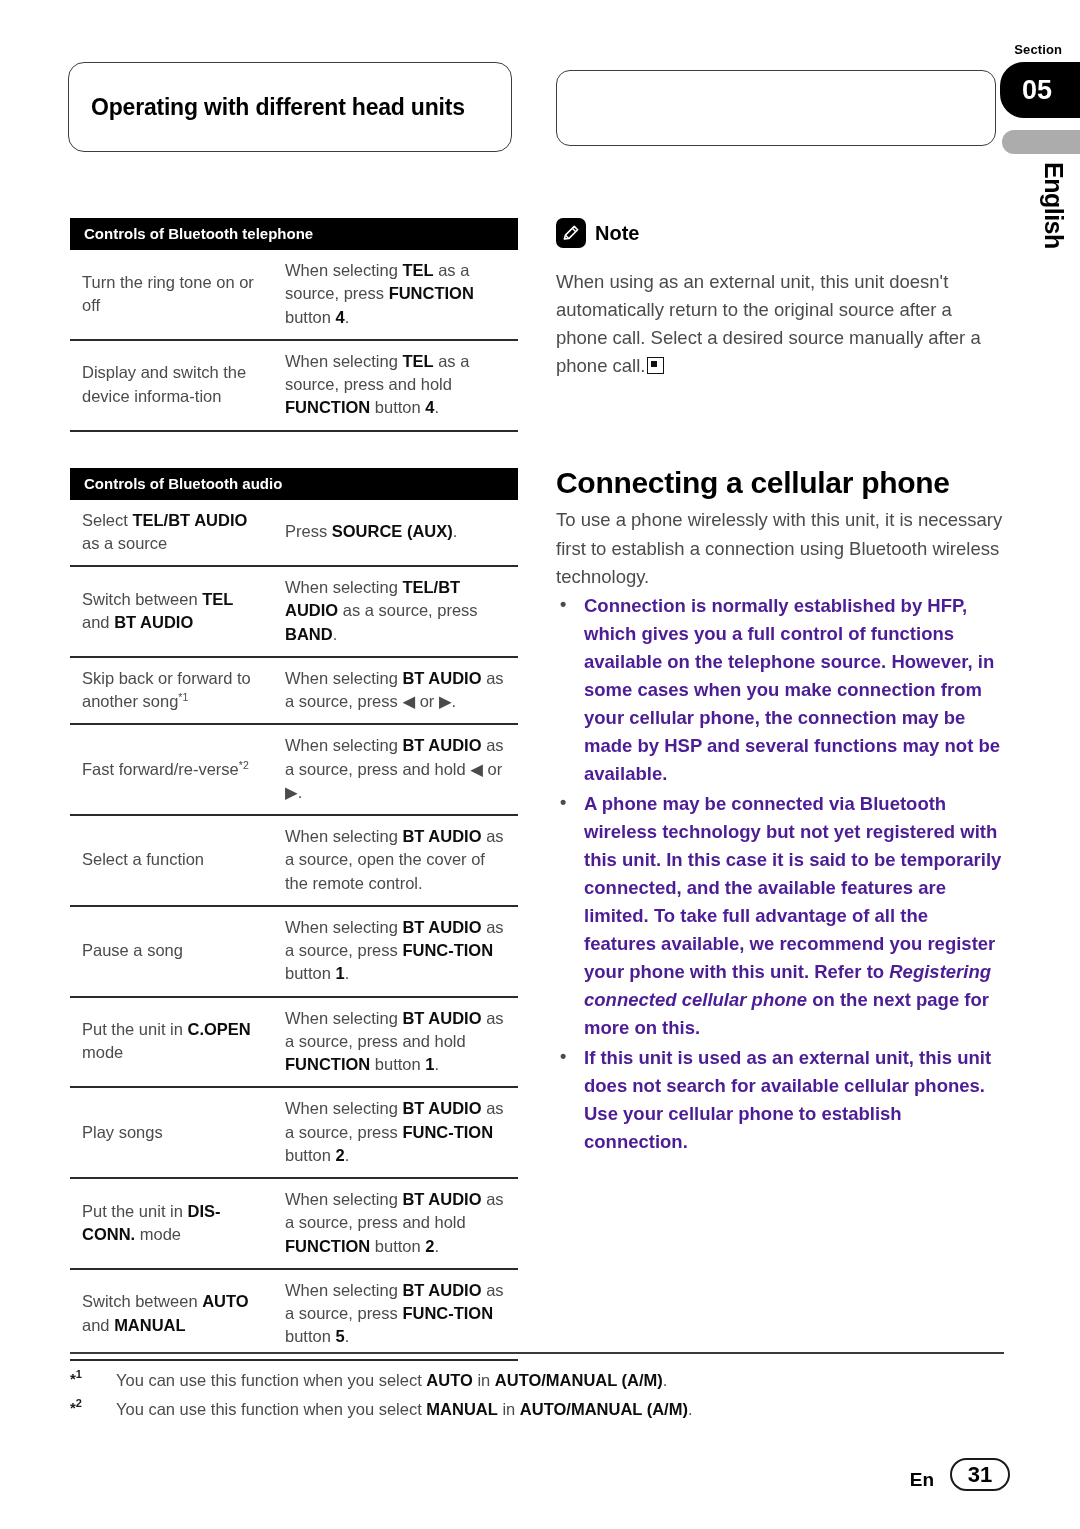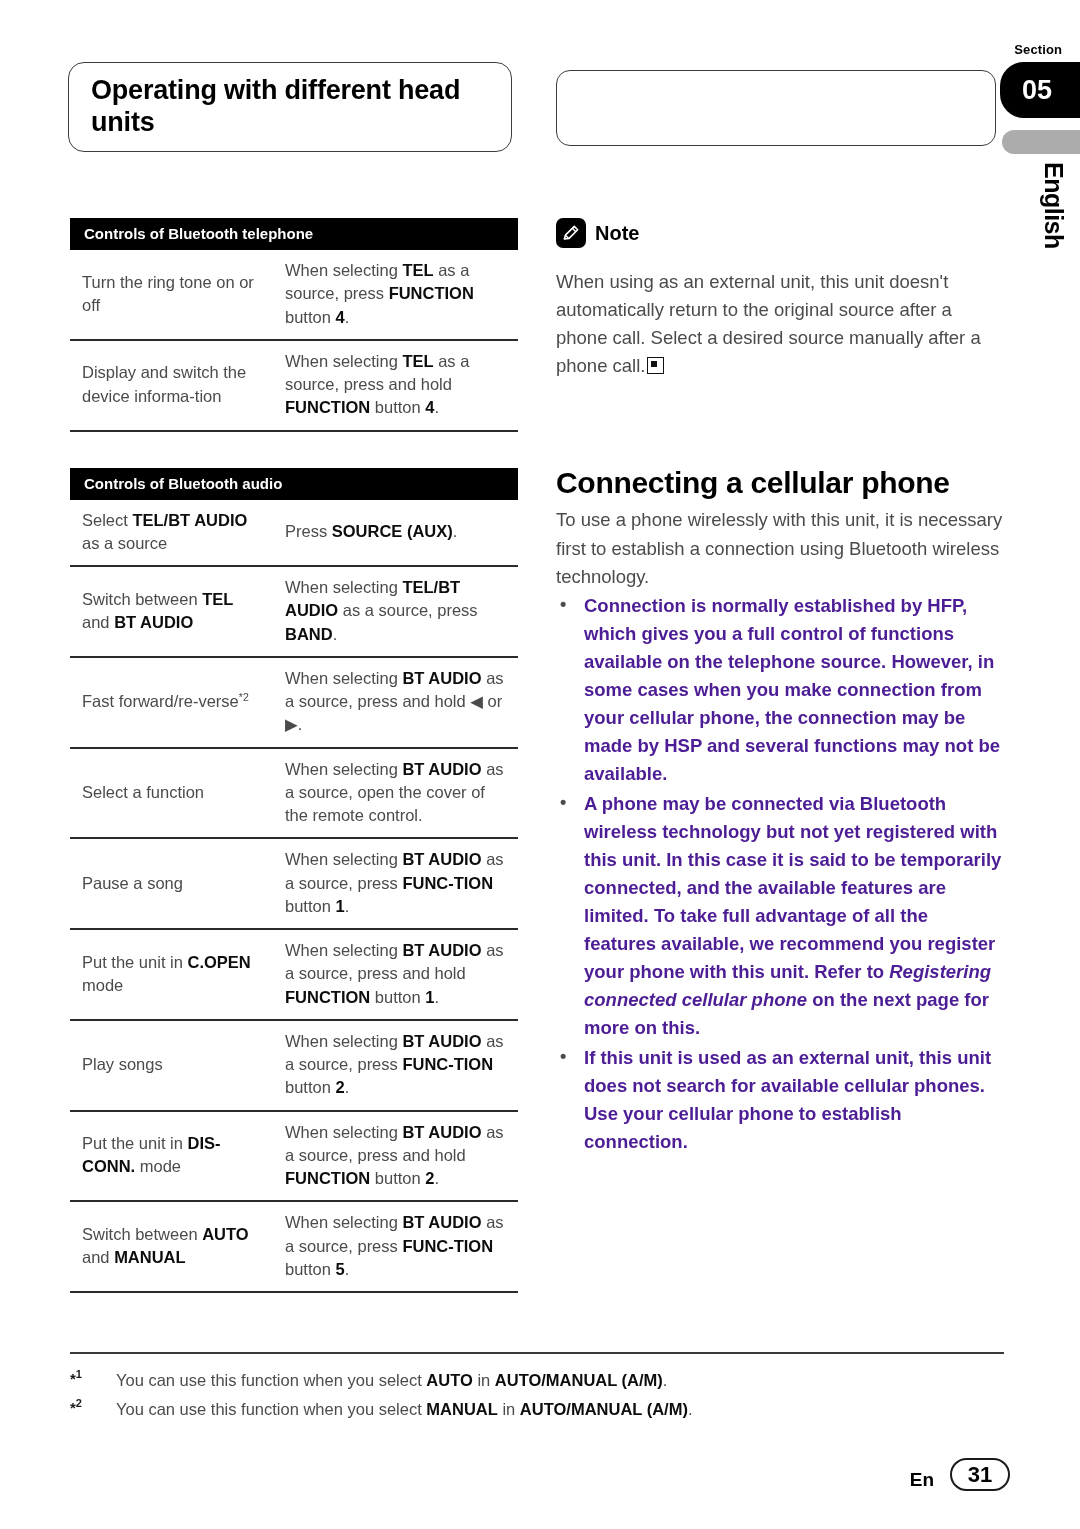--- a/index.html
+++ b/index.html
@@ -36,21 +36,21 @@
     top: 0;
     width: 444px;
     height: 90px;
     border: 1.6px solid #3d3d3d;
     border-radius: 16px;
     box-sizing: border-box;
     display: flex;
     align-items: center;
   }
   .title-text {
-    font-size: 27px;
+    font-size: 23px;
     font-weight: bold;
     color: #000;
     line-height: 1.17;
     padding: 0 20px 0 22px;
     letter-spacing: -0.2px;
   }
   .blank-box {
     position: absolute;
     left: 488px;
     top: 8px;
@@ -341,20 +341,24 @@
         <tbody id="audio-rows">
             <tr>
               <td class="c1">Select <b>TEL/BT AUDIO</b> as a source</td>
               <td class="c2">Press <b>SOURCE (AUX)</b>.</td>
             </tr>
             <tr>
               <td class="c1">Switch between <b>TEL</b> and <b>BT AUDIO</b></td>
               <td class="c2">When selecting <b>TEL/BT AUDIO</b> as a source, press <b>BAND</b>.</td>
             </tr>
             <tr>
+              <td class="c1">Skip back or forward to another song<sup class="fn">*1</sup></td>
+              <td class="c2">When selecting <b>BT AUDIO</b> as a source, press ◀ or ▶.</td>
+            </tr>
+            <tr>
               <td class="c1">Fast forward/re-verse<sup class="fn">*2</sup></td>
               <td class="c2">When selecting <b>BT AUDIO</b> as a source, press and hold ◀ or ▶.</td>
             </tr>
             <tr>
               <td class="c1">Select a function</td>
               <td class="c2">When selecting <b>BT AUDIO</b> as a source, open the cover of the remote control.</td>
             </tr>
             <tr>
               <td class="c1">Pause a song</td>
               <td class="c2">When selecting <b>BT AUDIO</b> as a source, press <b>FUNC-TION</b> button <b>1</b>.</td>

